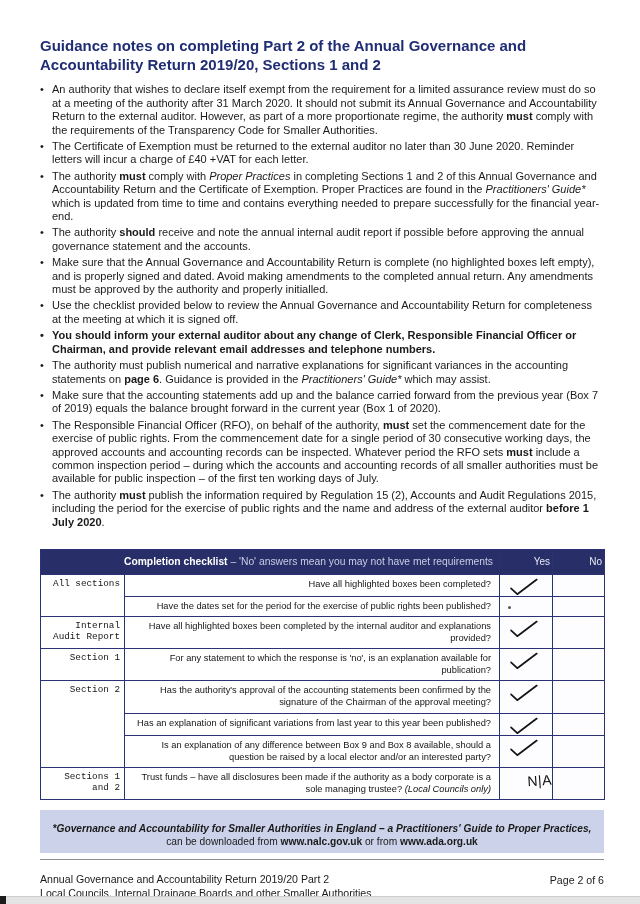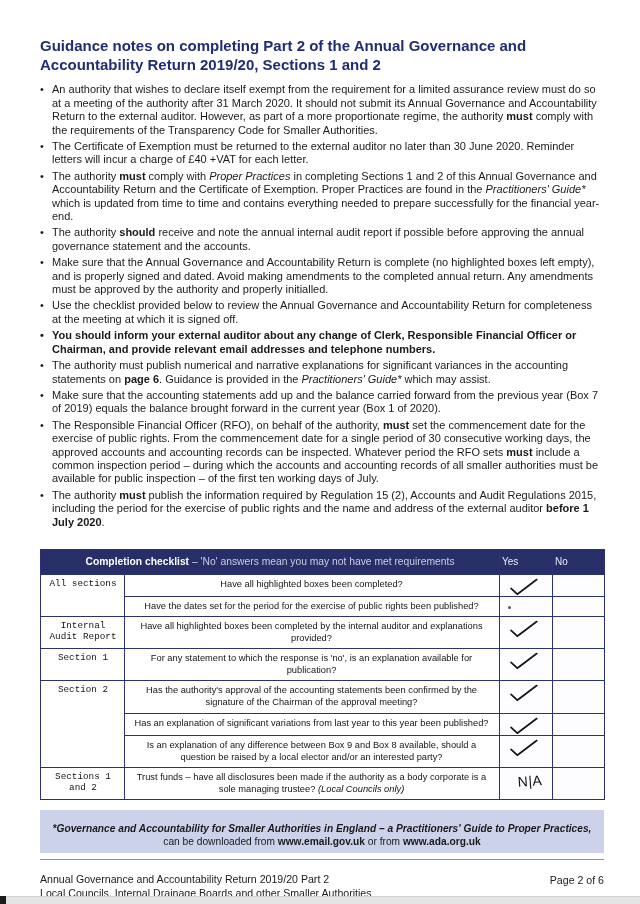--- a/index.html
+++ b/index.html
@@ -22,28 +22,28 @@
   .i{font-style:italic;}
   table.checklist{
     border-collapse:collapse;width:564px;margin-top:20px;
     font-size:9.3px;color:#151515;table-layout:fixed;
   }
   table.checklist col.c-section{width:84px;}
   table.checklist col.c-question{width:375px;}
   table.checklist col.c-yes{width:53px;}
   table.checklist col.c-no{width:52px;}
   table.checklist th, table.checklist td{
-    border:1.6px solid #2b3273;vertical-align:top;text-align:center;
+    border:1.6px solid #2b3273;vertical-align:top;text-align:right;
   }
   thead.chead th{
     background:#272e68;color:#ffffff;font-weight:normal;
     padding:6px 6px 7px 6px;font-size:10.3px;
   }
   thead.chead th .hrest{color:#c9cde4;}
-  thead.chead th.ynhead{text-align:left;color:#e8eaf4;font-size:10px;padding:6px 2px;}
+  thead.chead th.ynhead{text-align:right;color:#e8eaf4;font-size:10px;padding:6px 2px;}
   td.section-cell{padding:3px 4px 3px 5px;background:#fff;font-family:Liberation Mono, monospace;}
   td.question-cell{padding:3px 8px 4px 7px;background:#fff;line-height:1.3;}
   td.yes-cell,td.no-cell{background:#fdfdff;position:relative;padding:0;}
   .tick{display:block;margin:3px 0 0 9px;transform:rotate(-2deg);}
   .dotmark{display:block;width:3px;height:3px;border-radius:50%;background:#555;margin:9px 0 0 8px;}
   .hand-na{
     display:block;font-size:14px;margin:5px 0 0 8px;color:#111;
     transform:rotate(-4deg);letter-spacing:0.5px;font-family:"Liberation Sans",sans-serif;
   }
   .footnote{
@@ -204,21 +204,21 @@
             <td class="yes-cell">
               <span class="hand-na">N|A</span>
             </td>
             <td class="no-cell"></td>
           </tr>
         </tbody>
     </table>
 
     <div class="footnote">
       <div class="ln1">*Governance and Accountability for Smaller Authorities in England – a Practitioners' Guide to Proper Practices,</div>
-      <div class="ln2"><span>can be downloaded from </span><span class="b">www.email.gov.uk</span><span> or from </span><span class="b">www.ada.org.uk</span></div>
+      <div class="ln2"><span>can be downloaded from </span><span class="b">www.nalc.gov.uk</span><span> or from </span><span class="b">www.ada.org.uk</span></div>
     </div>
 
     <div class="footer">
       <div>
         <div>Annual Governance and Accountability Return 2019/20 Part 2</div>
         <div>Local Councils, Internal Drainage Boards and other Smaller Authorities</div>
       </div>
       <div class="pageno">Page 2 of 6</div>
     </div>
 

